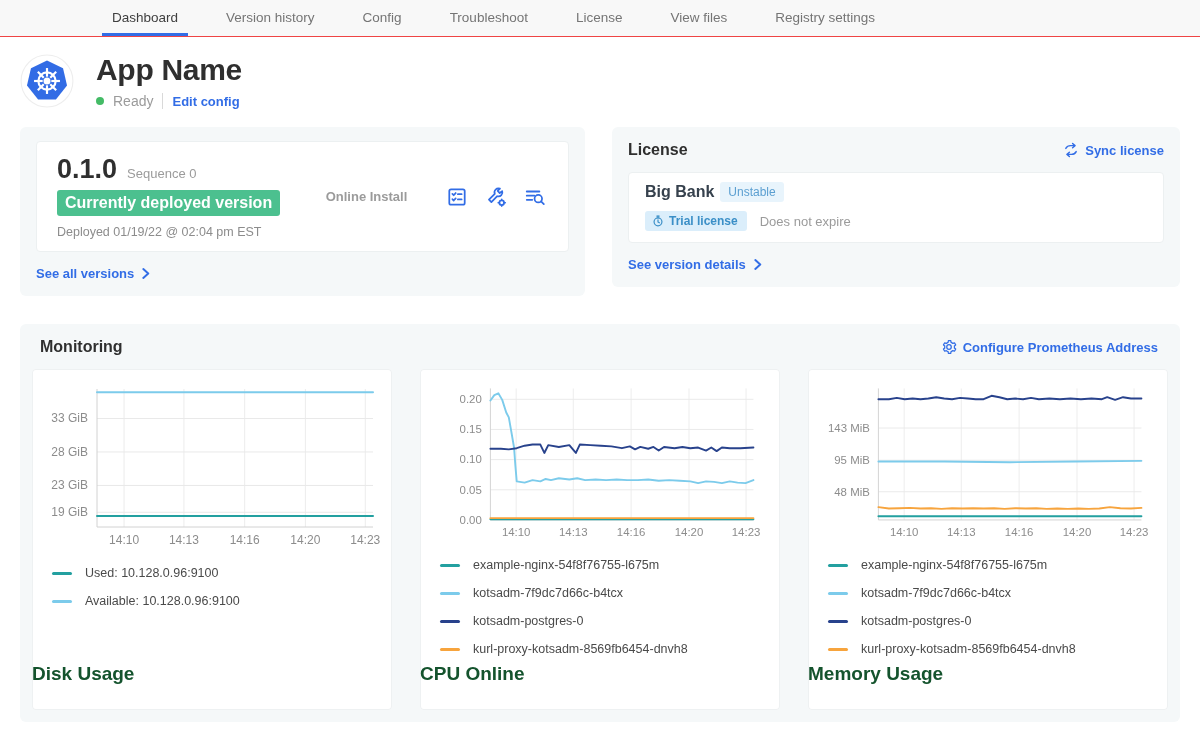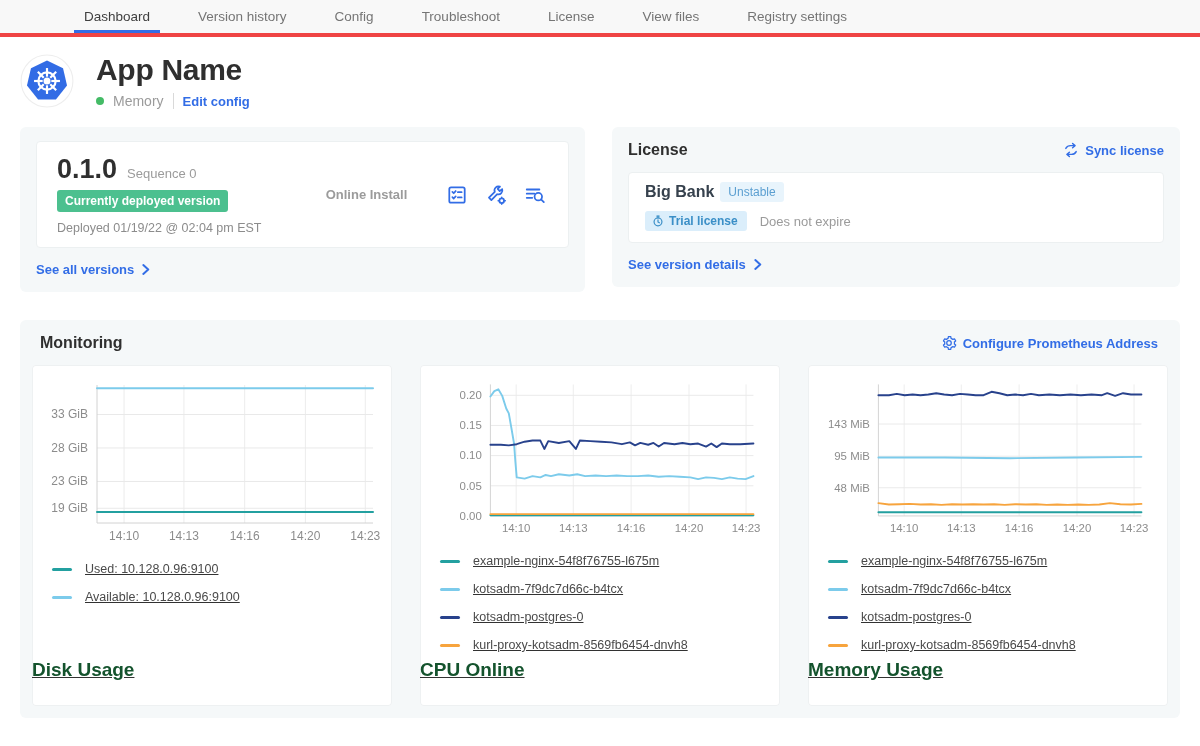--- a/index.html
+++ b/index.html
@@ -4,22 +4,22 @@
 <style>
   * { box-sizing: border-box; }
   html,body { margin:0; padding:0; }
   body {
     width:1200px; height:746px; overflow:hidden;
     font-family:"Liberation Sans", sans-serif;
     color:#323232; background:#ffffff;
   }
   
   .top-nav {
-    height:37px; background:#f8f8f8; border-bottom:4px solid #ef4444;
-    display:flex; align-items:stretch; padding-left:74px;
+    height:37px; background:#f8f8f8; border-bottom:1px solid #ef4444;
+    display:flex; align-items:stretch; padding-left:102px;
   }
   .nav-tab {
     font-size:13.5px; color:#757575; display:flex; align-items:center;
     padding:2px 10px 0; margin-right:28px; cursor:pointer;
     border-bottom:3px solid transparent;
   }
   .nav-tab.active { color:#404040; border-bottom-color:#326de6; }
   
   .app-header { display:flex; align-items:center; gap:22px; padding:16px 20px 18px; }
   .app-icon { width:54px; height:54px; flex:0 0 auto; }
@@ -36,39 +36,39 @@
   .license-card { flex:1; }
   .card-head { display:flex; justify-content:space-between; align-items:center; margin-bottom:13px; }
   .card-head h2 { font-size:16px; margin:0; font-weight:bold; color:#2f2f2f; }
   .head-links { display:flex; gap:24px; }
   .inner-panel { background:#ffffff; border:1px solid #ecf0f1; border-radius:4px; }
   .version-inner { padding:12px 22px 12px 20px; display:flex; align-items:center; }
   .v-left { min-width:230px; }
   .v-numline { display:flex; align-items:baseline; gap:10px; }
   .v-num { font-size:27px; font-weight:bold; color:#2f2f2f; }
   .v-seq { font-size:13px; color:#9b9b9b; }
-  .badge-green { display:inline-block; background:#4cc08f; color:#fff; font-size:12px; font-weight:bold; padding:4px 8px; border-radius:3px; margin-top:5px; }
+  .badge-green { display:inline-block; background:#4cc08f; color:#fff; font-size:16px; font-weight:bold; padding:4px 8px; border-radius:3px; margin-top:5px; }
   .v-deployed { font-size:12.5px; color:#8c8c8c; margin-top:9px; }
   .v-mid { flex:1; text-align:center; font-size:13px; font-weight:bold; color:#9b9b9b; }
   .v-icons { display:flex; gap:17px; align-items:center; }
   .v-icons svg { cursor:pointer; }
   .see-link { margin-top:14px; }
   .license-inner { padding:9px 16px 11px; }
   .lic-top { display:flex; align-items:center; gap:6px; }
   .lic-name { font-size:16px; font-weight:bold; color:#36414d; }
   .badge-channel { background:#e8f4fc; color:#5b9fd1; font-size:12px; padding:3px 8px; border-radius:3px; }
   .lic-bottom { display:flex; align-items:center; gap:13px; margin-top:9px; }
   .badge-trial { background:#dbeefb; color:#3b8fc7; font-size:12px; font-weight:bold; padding:3px 9px 3px 7px; border-radius:3px; display:inline-flex; align-items:center; gap:5px; }
   .lic-expiry { font-size:13px; color:#9b9b9b; }
   
   .monitoring { margin:28px 20px 0; padding:14px 12px 12px; }
   .mon-head { display:flex; justify-content:space-between; align-items:center; padding:0 10px 13px 8px; }
   .mon-head h2 { font-size:16px; margin:0; font-weight:bold; color:#2f2f2f; }
   .charts { display:flex; justify-content:space-between; }
-  .chart-card { width:360px; height:341px; background:#ffffff; border-radius:4px; display:flex; flex-direction:column; overflow:hidden; box-shadow:0 0 0 1px #eef1f2 inset;text-decoration:underline; }
+  .chart-card { width:360px; height:341px; background:#ffffff; border-radius:4px; display:flex; flex-direction:column; overflow:hidden; box-shadow:0 0 0 1px #eef1f2 inset; }
   .chart-svg { display:block; margin-top:8px; }
   .legend { margin-top:12px; padding-left:20px; display:flex; flex-direction:column; }
   .legend-item { display:flex; align-items:center; gap:13px; height:28px; }
   .swatch { width:20px; height:3px; border-radius:2px; flex:0 0 auto; }
   .legend-label { font-size:12.5px; color:#4a4a4a; }
   .spacer { flex:1; }
   .chart-title { text-align:left; font-size:19px; font-weight:bold; color:#14532d; margin-bottom:25px; }
   svg text { font-family:"Liberation Sans", sans-serif; }
 </style>
 </head>
@@ -103,21 +103,21 @@
           <line x1="67" y1="33" x2="56" y2="44"></line>
             <line x1="44" y1="56" x2="33" y2="67"></line>
         </g>
         <circle cx="50" cy="50" r="6.5" fill="#ffffff"></circle>
       </svg>
     </div>
     <div>
       <h1 class="app-title">App Name</h1>
       <div class="app-sub">
         <span class="status-dot"></span>
-        <span class="status-text">Memory</span>
+        <span class="status-text">Ready</span>
         <span class="vsep"></span>
         <a class="blue-link">Edit config</a>
       </div>
     </div>
   </header>
 
   <section class="cards-row">
 
     <div class="card version-card">
       <div class="inner-panel version-inner">

